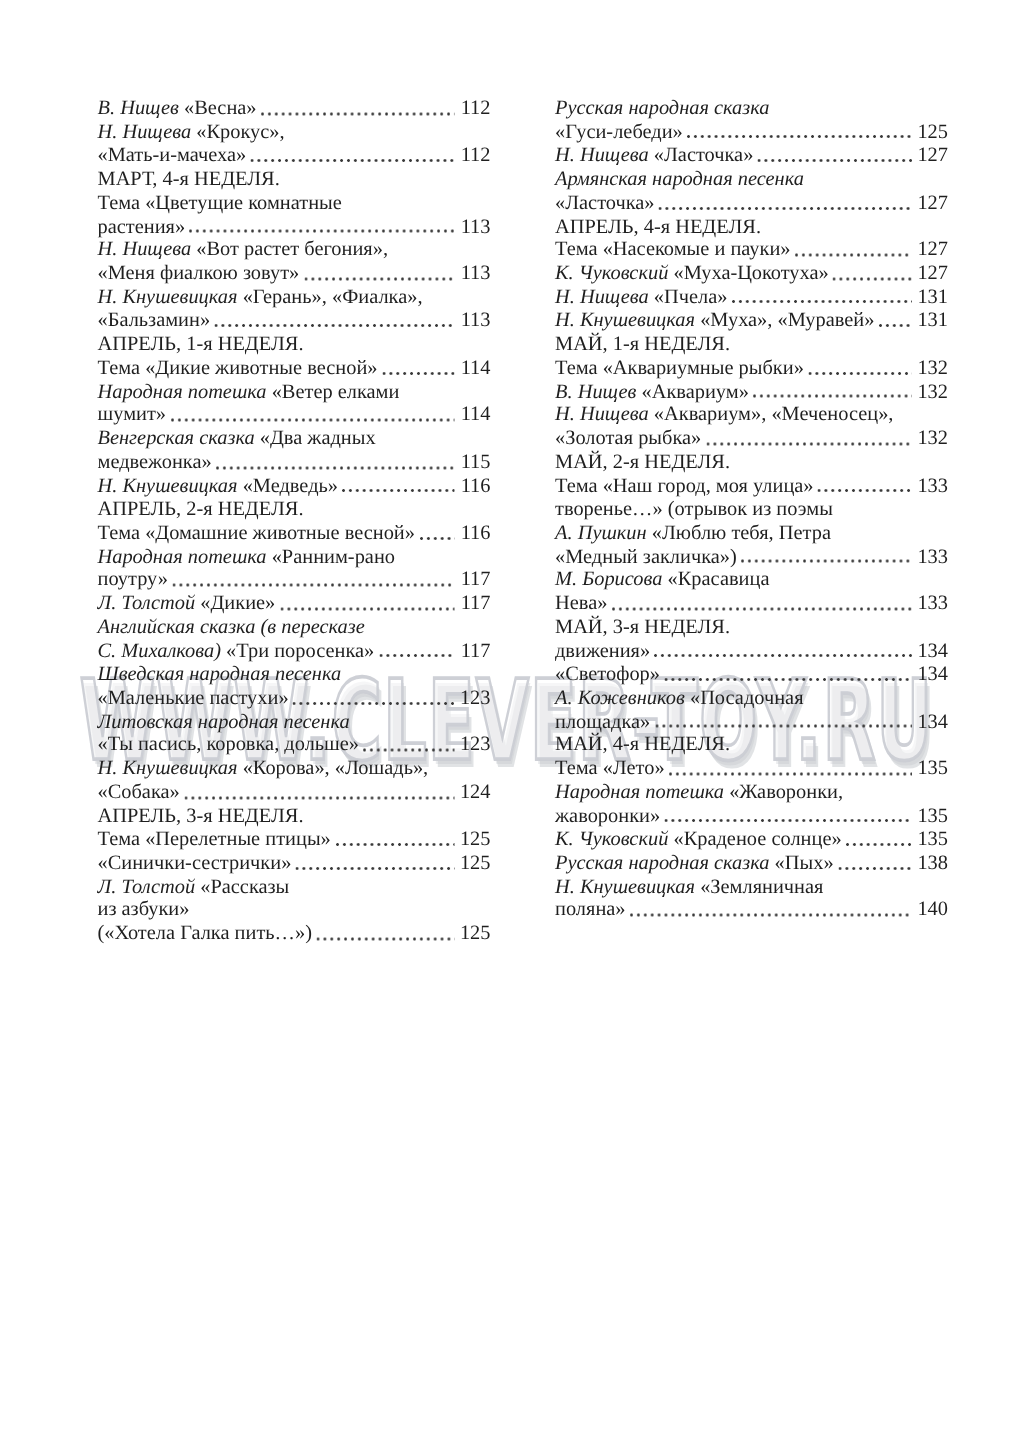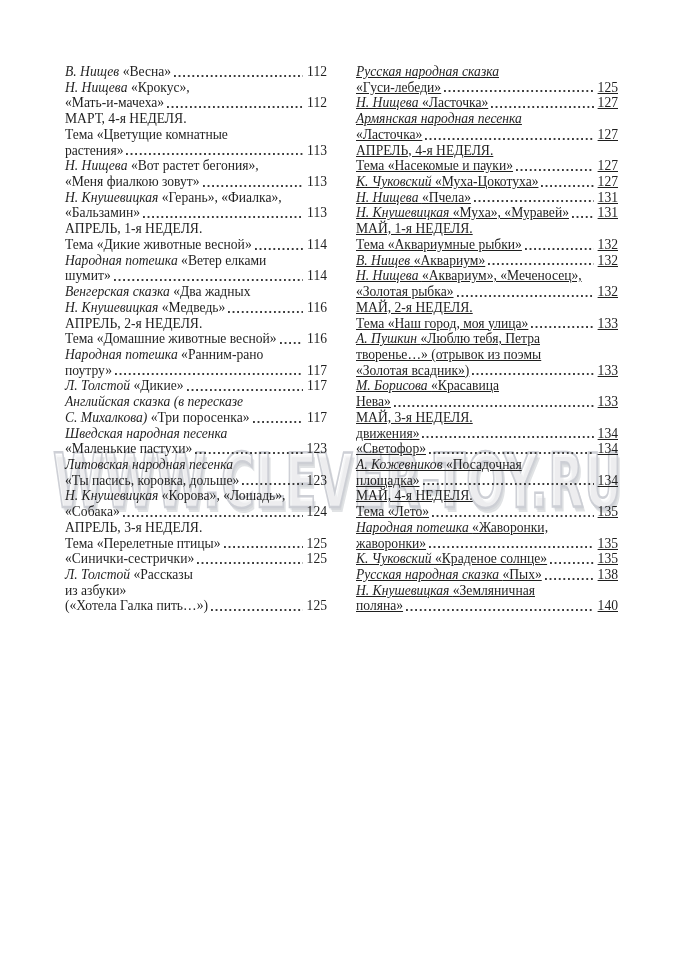--- a/index.html
+++ b/index.html
@@ -37,21 +37,21 @@
     user-select: none;
   }
   
   .toc-col {
     position: absolute;
     top: 64px;
     width: 262px;
     z-index: 1;
   }
   .toc-col-left  { left: 65px;  }
-  .toc-col-right { left: 356px; text-decoration: underline; }
+  .toc-col-right { left: 370px; }
 
   .toc-line {
     display: flex;
     font-size: 13.6px;
     line-height: 15.72px;
     white-space: nowrap;
   }
   .toc-text { flex: 0 0 auto; }
   .toc-text .it { font-style: italic; }
 
@@ -133,20 +133,25 @@
       </div>
       <div class="toc-line">
         <span class="toc-text"><span>шумит»</span></span>
         <span class="leader"></span>
         <span class="page-num">114</span>
       </div>
       <div class="toc-line">
         <span class="toc-text"><span class="it">Венгерская сказка </span><span>«Два жадных</span></span>
       </div>
       <div class="toc-line">
+        <span class="toc-text"><span>медвежонка»</span></span>
+        <span class="leader"></span>
+        <span class="page-num">115</span>
+      </div>
+      <div class="toc-line">
         <span class="toc-text"><span class="it">Н. Кнушевицкая </span><span>«Медведь»</span></span>
         <span class="leader"></span>
         <span class="page-num">116</span>
       </div>
       <div class="toc-line">
         <span class="toc-text"><span>АПРЕЛЬ, 2-я НЕДЕЛЯ.</span></span>
       </div>
       <div class="toc-line">
         <span class="toc-text"><span>Тема «Домашние животные весной»</span></span>
         <span class="leader"></span>
@@ -291,27 +296,27 @@
       </div>
       <div class="toc-line">
         <span class="toc-text"><span>МАЙ, 2-я НЕДЕЛЯ.</span></span>
       </div>
       <div class="toc-line">
         <span class="toc-text"><span>Тема «Наш город, моя улица»</span></span>
         <span class="leader"></span>
         <span class="page-num">133</span>
       </div>
       <div class="toc-line">
+        <span class="toc-text"><span>творенье…» (отрывок из поэмы</span></span>
+      </div>
+      <div class="toc-line">
         <span class="toc-text"><span class="it">А. Пушкин </span><span>«Люблю тебя, Петра</span></span>
       </div>
       <div class="toc-line">
-        <span class="toc-text"><span>творенье…» (отрывок из поэмы</span></span>
-      </div>
-      <div class="toc-line">
-        <span class="toc-text"><span>«Золотая всадник»)</span></span>
+        <span class="toc-text"><span>«Медный закличка»)</span></span>
         <span class="leader"></span>
         <span class="page-num">133</span>
       </div>
       <div class="toc-line">
         <span class="toc-text"><span class="it">М. Борисова </span><span>«Красавица</span></span>
       </div>
       <div class="toc-line">
         <span class="toc-text"><span>Нева»</span></span>
         <span class="leader"></span>
         <span class="page-num">133</span>

